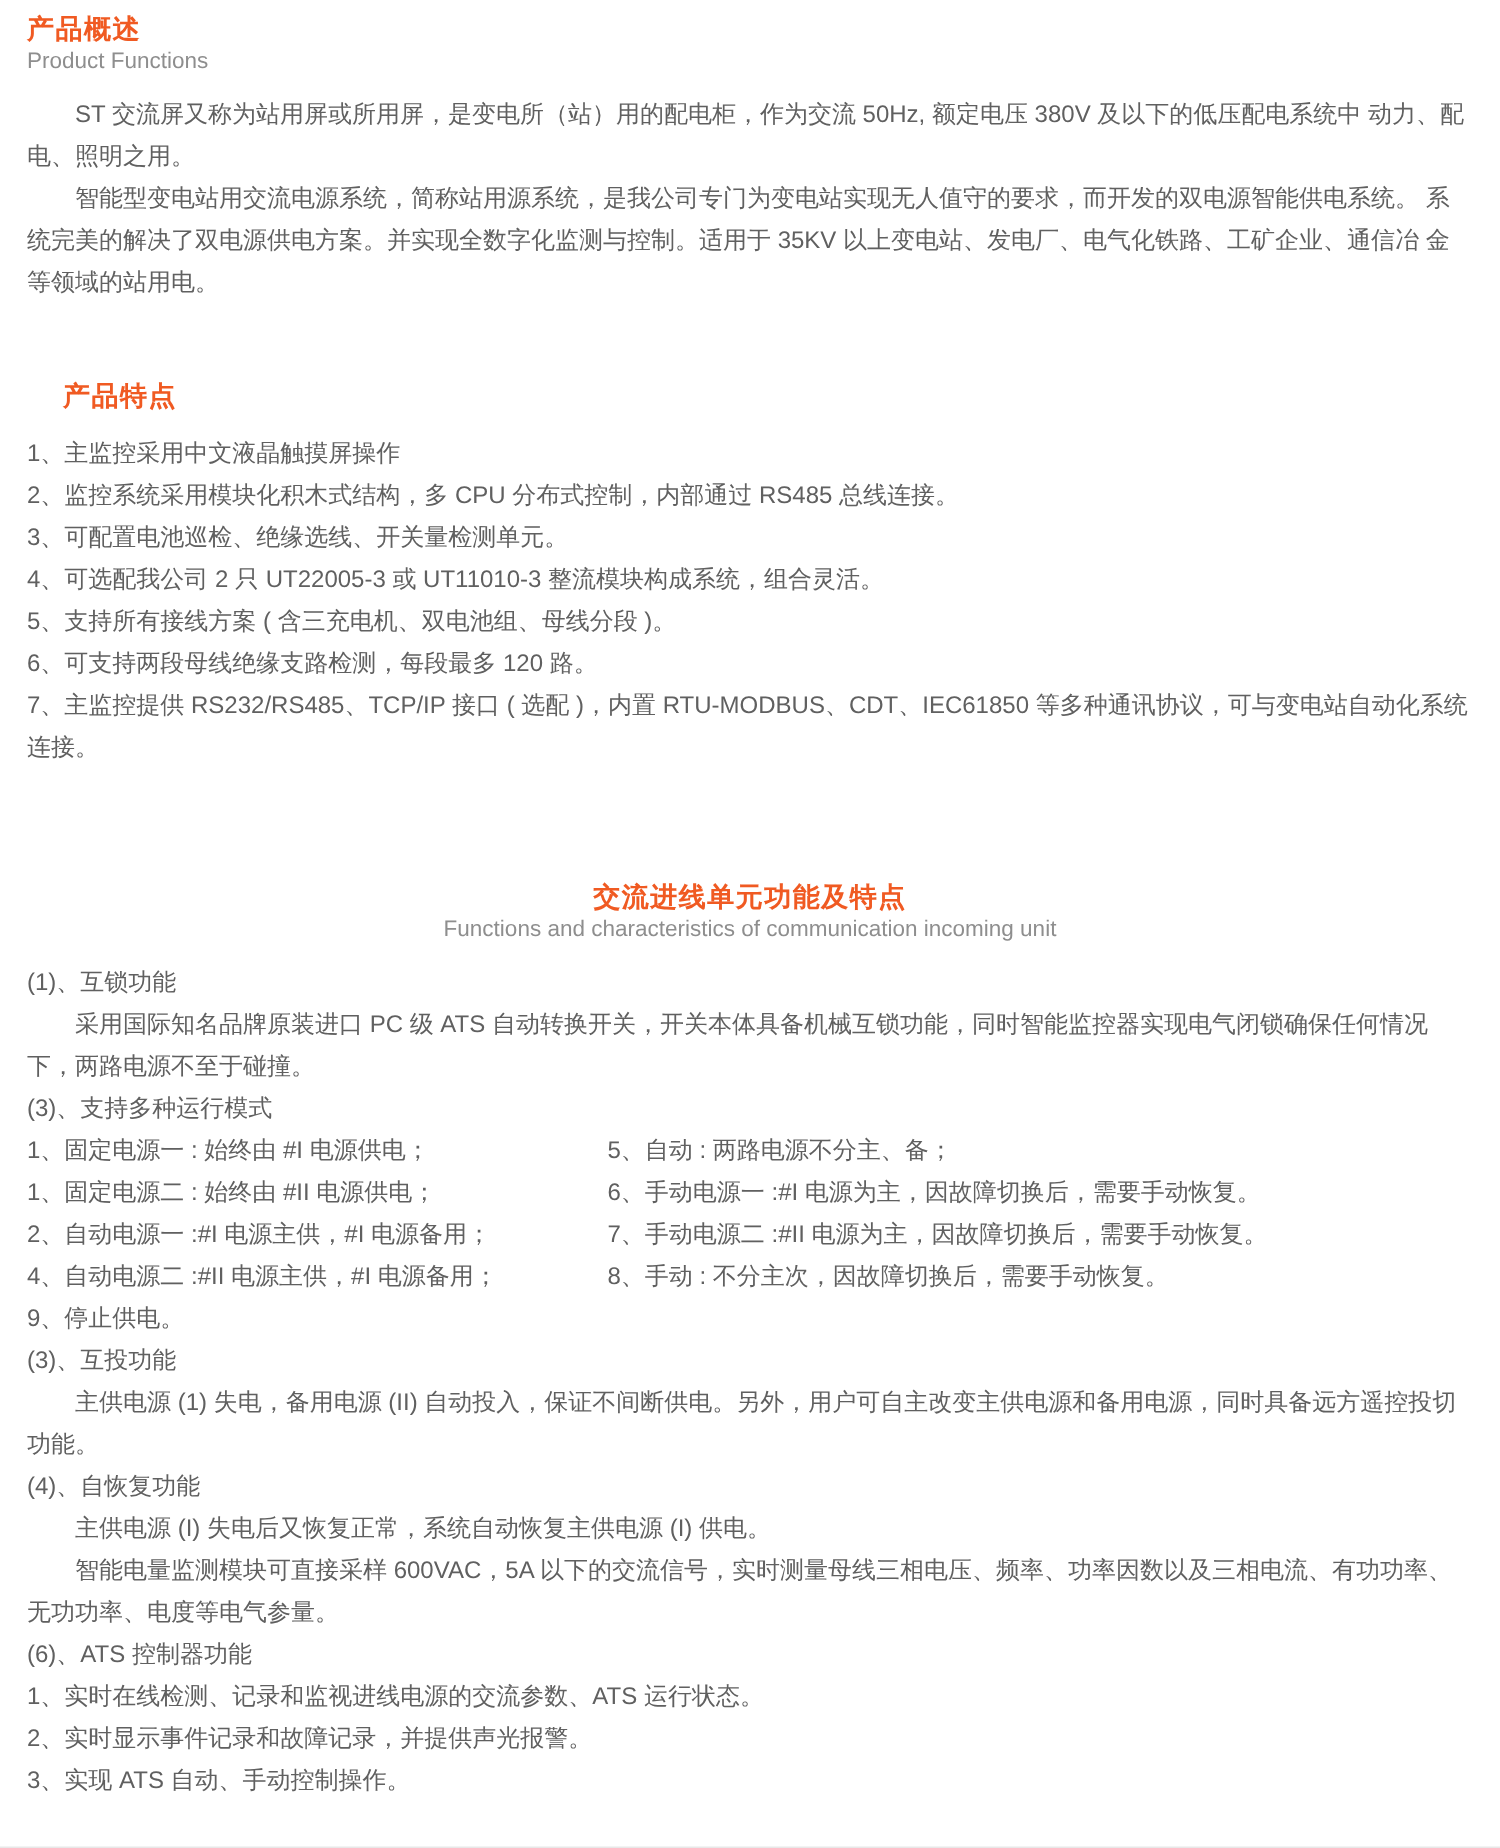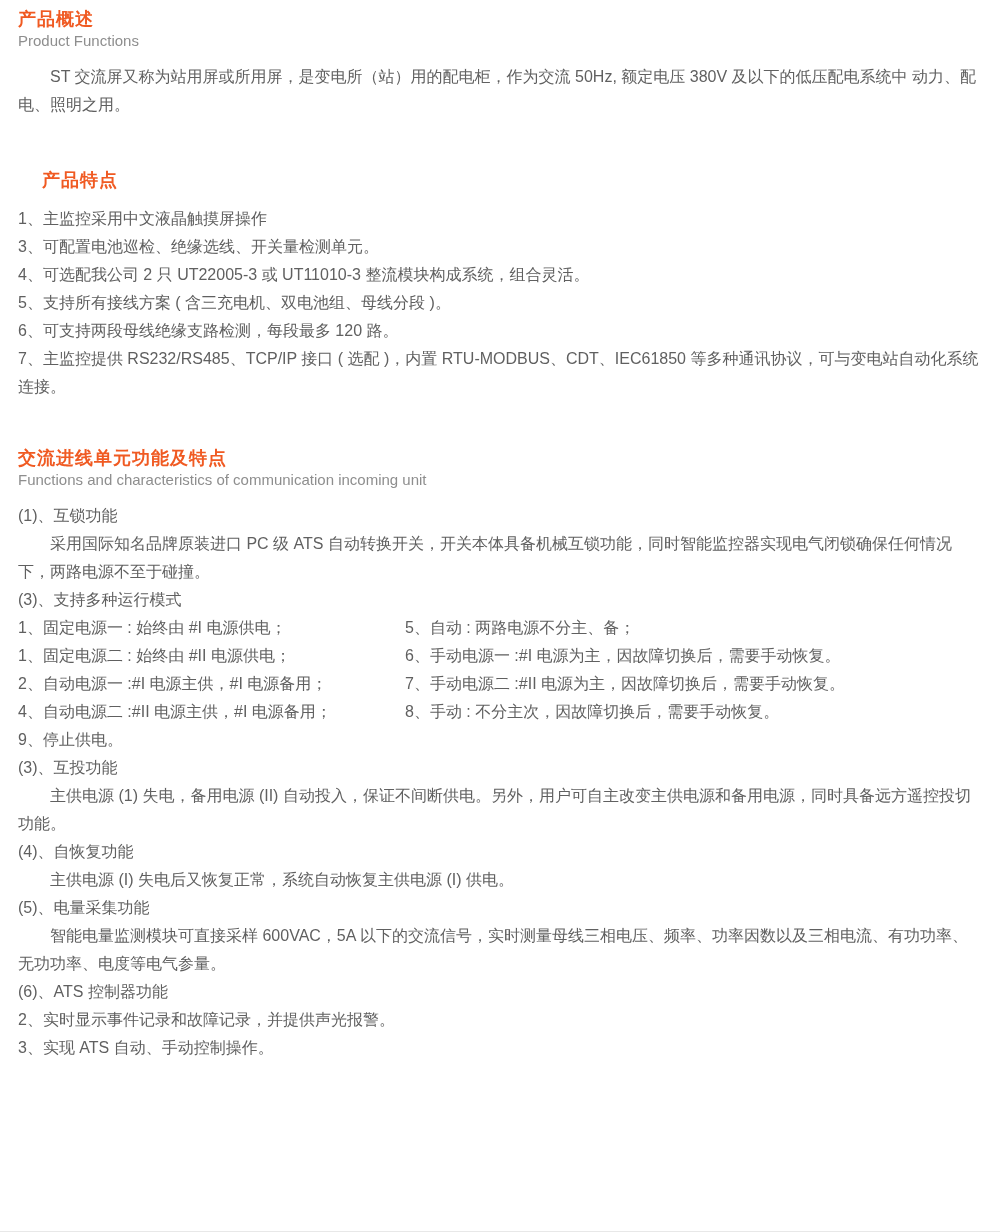--- a/index.html
+++ b/index.html
@@ -37,21 +37,21 @@
   .body-text{
     font-size:16px;
     color:var(--body-gray);
     line-height:28px;
   }
   .prose{
     text-indent:2em;
   }
   .mt14{margin-top:14px;}
   .sec2{margin-top:52px;margin-left:24px;}
-  .sec3{margin-top:48px;}
+  .sec3{margin-top:76px;text-align:center;}
   ul.plain{list-style:none;}
   ul.plain li{
     font-size:16px;
     color:var(--body-gray);
     line-height:28px;
   }
   .modes-grid{
     display:grid;
     grid-template-columns:387px 1fr;
     column-gap:0;
@@ -61,26 +61,28 @@
 </head>
 <body>
 
 <div class="page">
 
   <div class="section-header">
     <div class="cn-title">产品概述</div>
     <div class="en-subtitle">Product Functions</div>
   </div>
   <p class="body-text prose mt14">ST 交流屏又称为站用屏或所用屏，是变电所（站）用的配电柜，作为交流 50Hz, 额定电压 380V 及以下的低压配电系统中 动力、配电、照明之用。</p>
+  <p class="body-text prose">智能型变电站用交流电源系统，简称站用源系统，是我公司专门为变电站实现无人值守的要求，而开发的双电源智能供电系统。 系统完美的解决了双电源供电方案。并实现全数字化监测与控制。适用于 35KV 以上变电站、发电厂、电气化铁路、工矿企业、通信冶 金等领域的站用电。</p>
 
   <div class="section-header sec2">
     <div class="cn-title">产品特点</div>
   </div>
   <ul class="plain mt14">
     <li>1、主监控采用中文液晶触摸屏操作</li>
+    <li>2、监控系统采用模块化积木式结构，多 CPU 分布式控制，内部通过 RS485 总线连接。</li>
     <li>3、可配置电池巡检、绝缘选线、开关量检测单元。</li>
     <li>4、可选配我公司 2 只 UT22005-3 或 UT11010-3 整流模块构成系统，组合灵活。</li>
     <li>5、支持所有接线方案 ( 含三充电机、双电池组、母线分段 )。</li>
     <li>6、可支持两段母线绝缘支路检测，每段最多 120 路。</li>
     <li>7、主监控提供 RS232/RS485、TCP/IP 接口 ( 选配 )，内置 RTU-MODBUS、CDT、IEC61850 等多种通讯协议，可与变电站自动化系统连接。</li>
   </ul>
 
   <div class="section-header sec3">
     <div class="cn-title">交流进线单元功能及特点</div>
     <div class="en-subtitle">Functions and characteristics of communication incoming unit</div>
@@ -105,23 +107,23 @@
     </ul>
   </div>
   <div class="body-text">9、停止供电。</div>
 
   <div class="body-text">(3)、互投功能</div>
   <p class="body-text prose">主供电源 (1) 失电，备用电源 (II) 自动投入，保证不间断供电。另外，用户可自主改变主供电源和备用电源，同时具备远方遥控投切功能。</p>
 
   <div class="body-text">(4)、自恢复功能</div>
   <p class="body-text prose">主供电源 (I) 失电后又恢复正常，系统自动恢复主供电源 (I) 供电。</p>
 
-  <div class="body-text">(5)、电量采集功能</div>
   <p class="body-text prose">智能电量监测模块可直接采样 600VAC，5A 以下的交流信号，实时测量母线三相电压、频率、功率因数以及三相电流、有功功率、无功功率、电度等电气参量。</p>
 
   <div class="body-text">(6)、ATS 控制器功能</div>
   <ul class="plain">
+    <li>1、实时在线检测、记录和监视进线电源的交流参数、ATS 运行状态。</li>
     <li>2、实时显示事件记录和故障记录，并提供声光报警。</li>
     <li>3、实现 ATS 自动、手动控制操作。</li>
 
   </ul>
 
 </div>
 
 </body></html>

